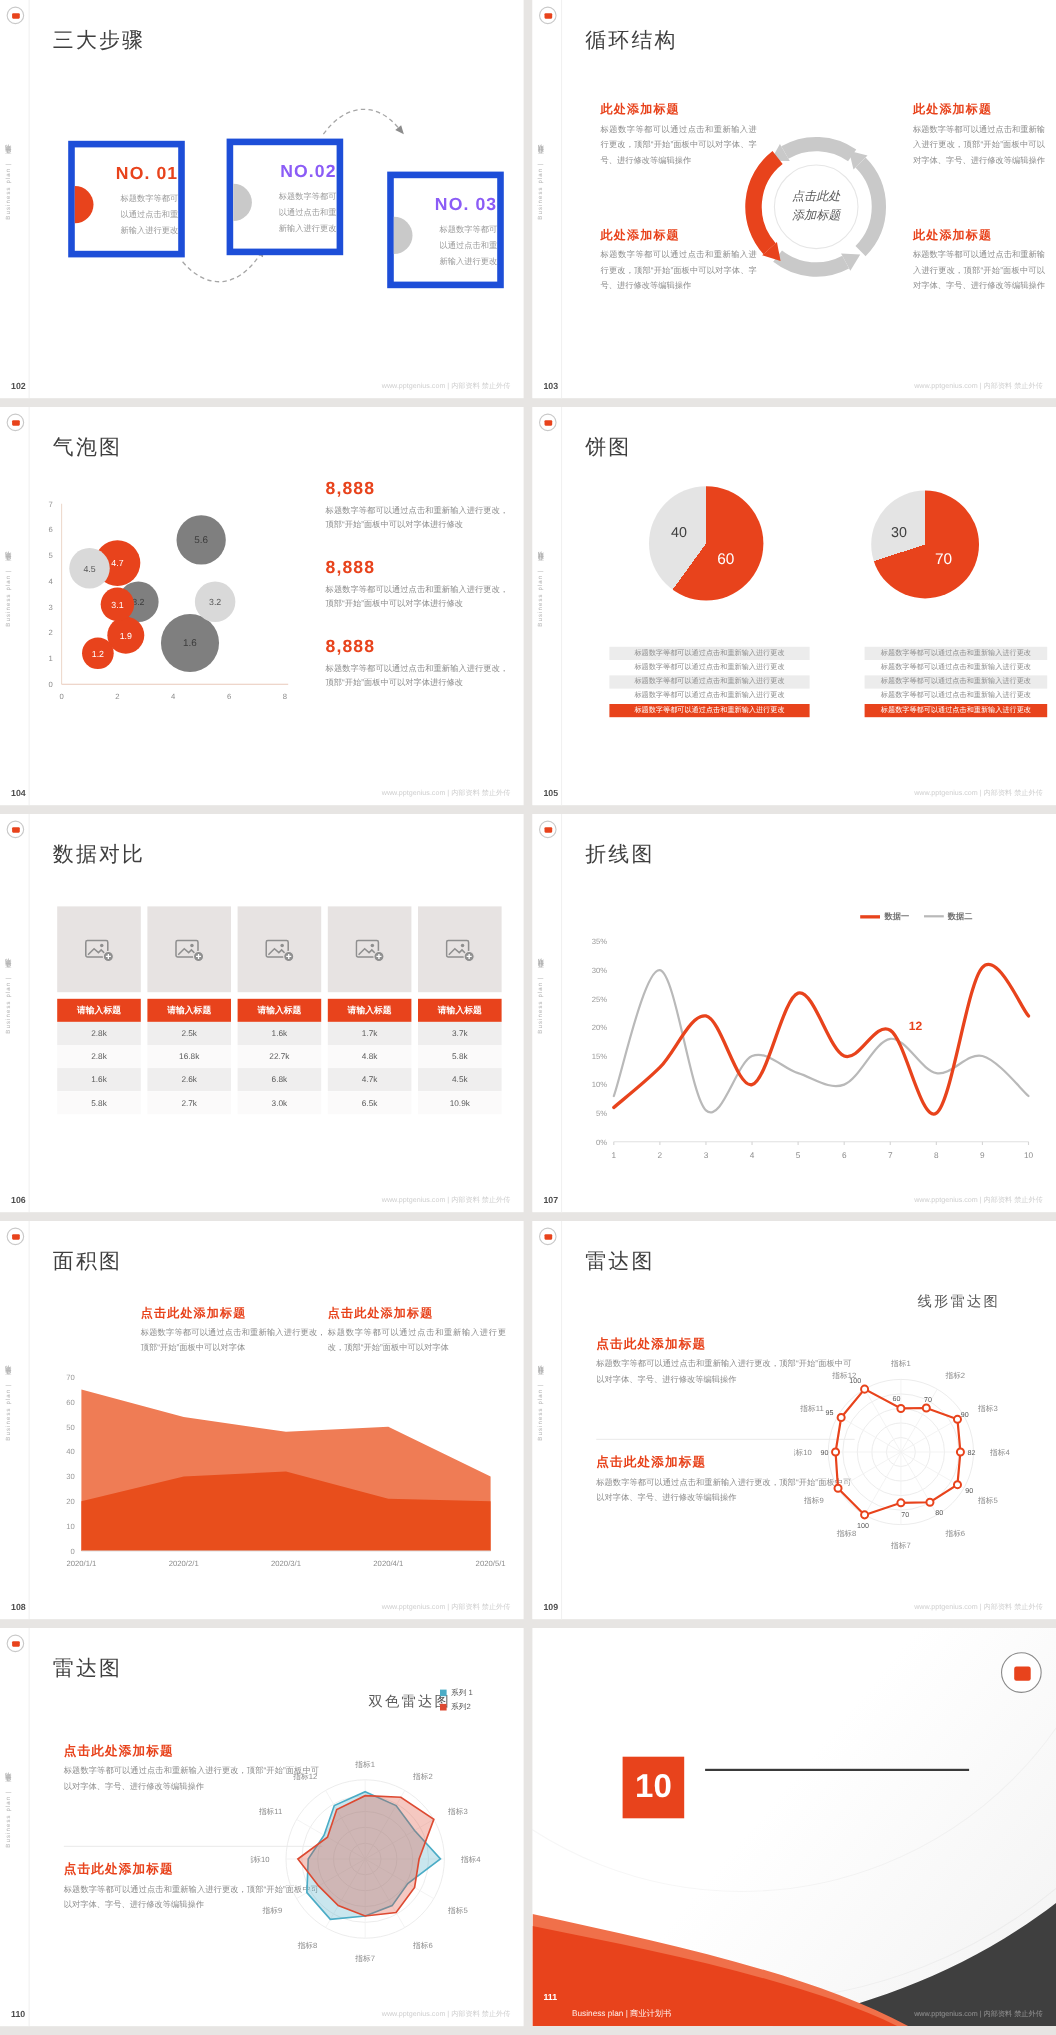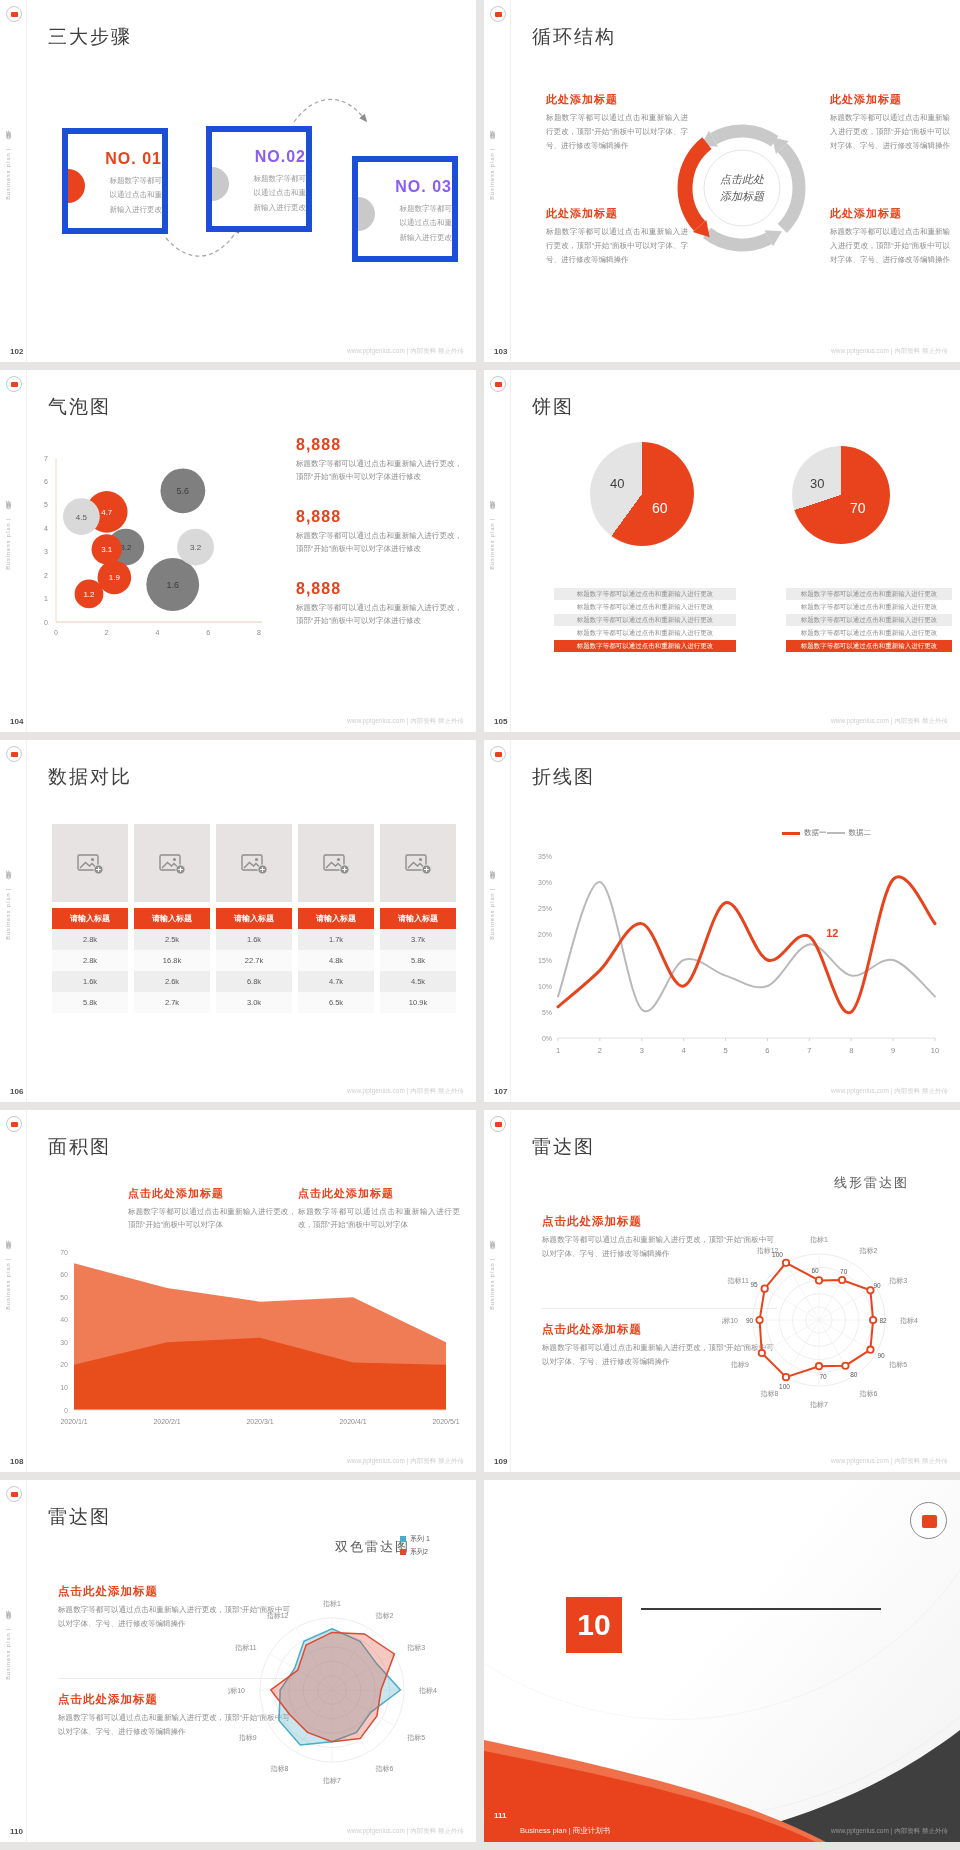--- a/index.html
+++ b/index.html
@@ -33,21 +33,21 @@
 .prow.alt{background:#ececec;}
 .prow.hot{background:var(--accent);color:#fff;}
 
 .tblwrap{position:absolute;display:grid;grid-template-columns:repeat(5,1fr);gap:6px;}
 .imgbox{height:78px;background:#e7e3e2;display:flex;align-items:center;justify-content:center;}
 .thead{height:21px;line-height:21px;background:var(--accent);color:#fff;font-size:8px;font-weight:bold;text-align:center;margin-top:6px;overflow:hidden;}
 .tcell{height:21px;line-height:21px;font-size:7.5px;color:#595959;text-align:center;}
 .tcell.alt{background:#efeeee;}
 .tcell.pl{background:#fbfafa;}
 
-.legend{position:absolute;display:flex;gap:0;}
+.legend{position:absolute;display:flex;gap:13px;font-weight:bold;}
 .legend .it{display:flex;align-items:center;gap:4px;font-size:7.5px;color:#737373;}
 .legend .bar{width:18px;height:3px;background:var(--accent);}
 .legend .bar.g{height:2px;background:#b9b9b9;}
 .vlegend{position:absolute;font-size:7px;color:#595959;}
 .vlegend .row{display:flex;align-items:center;gap:4px;margin-bottom:3px;}
 .vlegend .sq{width:6px;height:6px;}
 .subt{position:absolute;font-size:13px;color:#595959;letter-spacing:2px;text-align:right;}
 .divline{position:absolute;border-top:1px solid #ececec;}
 
 .section{background:linear-gradient(130deg,#ffffff 45%,#f2f2f2 100%);}

